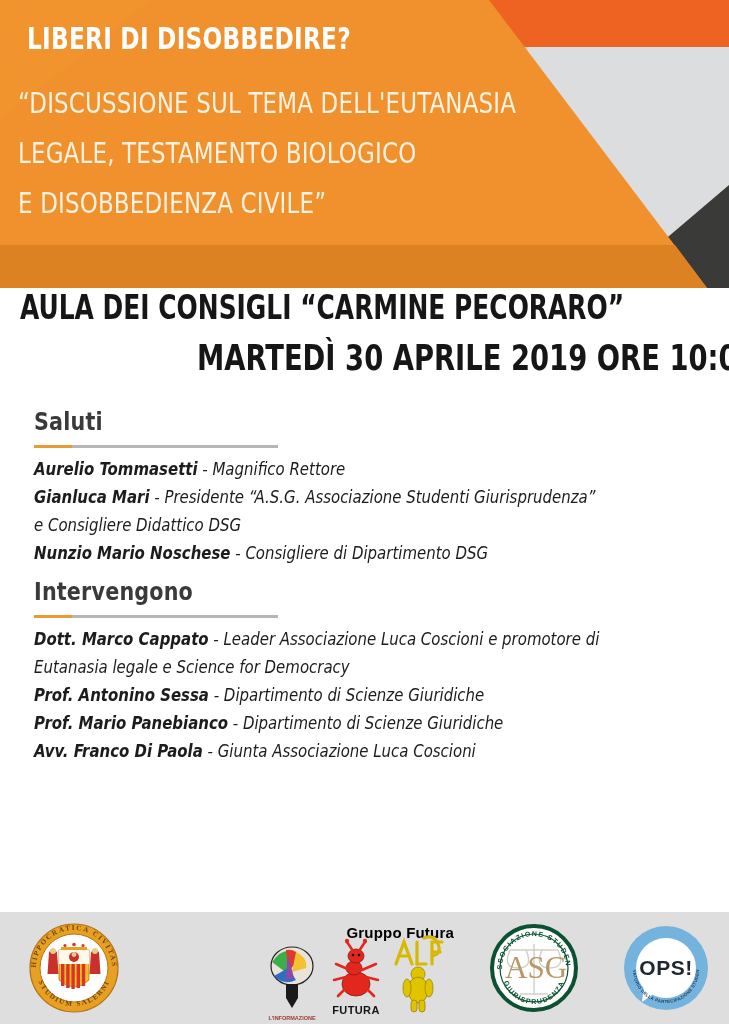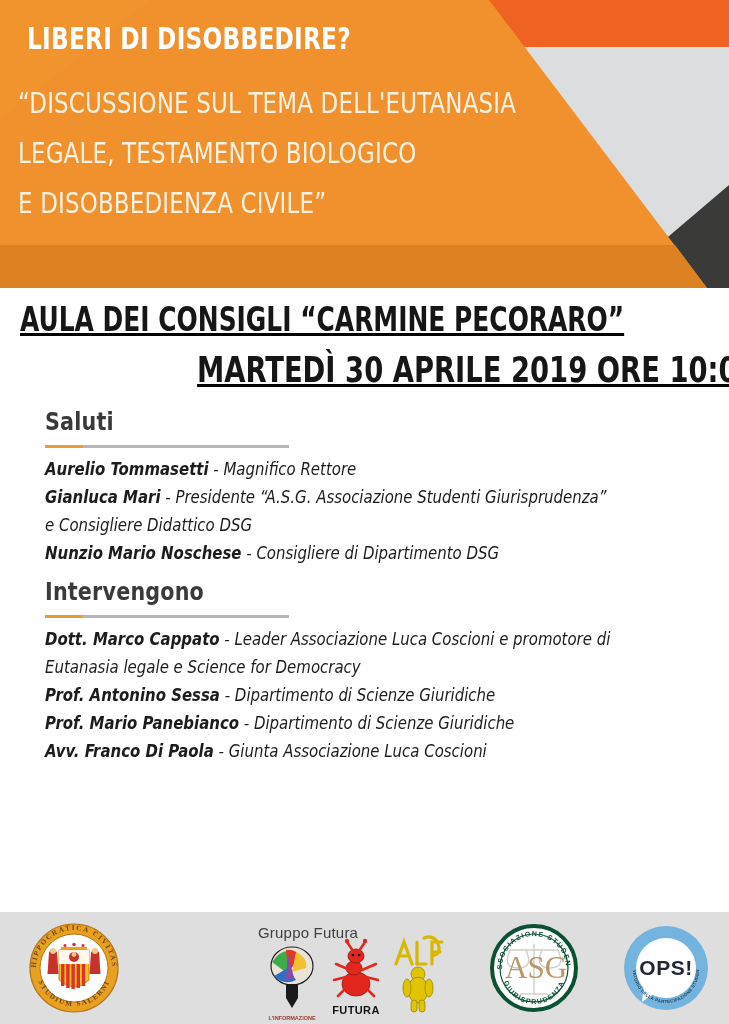--- a/index.html
+++ b/index.html
@@ -62,23 +62,22 @@
     letter-spacing: 0.2px;
     transform: scaleX(0.88);
     transform-origin: left top;
   }
   .poster-subtitle .sub-line { display: block; white-space: nowrap; }
 
   
   .event-block {
     position: absolute;
     left: 0;
-    top: 300px;
-    width: 729px;
-    text-decoration: underline;
+    top: 288px;
+    width: 729px;
   }
   .venue-line,
   .datetime-line {
     font-family: "Liberation Sans Narrow", "DejaVu Sans Condensed", "Liberation Sans", sans-serif;
     font-weight: bold;
     color: #161616;
     white-space: nowrap;
     transform-origin: left center;
   }
   .venue-line {
@@ -91,21 +90,21 @@
     margin-left: 197px;
     margin-top: 9px;
     font-size: 35px;
     line-height: 42px;
     transform: scaleX(0.87);
   }
 
   
   .sections {
     position: absolute;
-    left: 45px;
+    left: 34px;
     top: 406px;
     width: 660px;
   }
   .section { margin-bottom: 9px; }
   .section-title {
     font-family: "Liberation Sans Narrow", "DejaVu Sans Condensed", "Liberation Sans", sans-serif;
     font-weight: bold;
     font-size: 25px;
     color: #3A3A3A;
     line-height: 32px;
@@ -167,25 +166,25 @@
   }
 
   
   #logo-unisa { left: 22px; width: 104px; }
   
   #logo-futura { left: 258px; width: 196px; }
   #logo-futura .gf-title {
     position: absolute;
     top: 12px; left: 0;
     width: 196px;
-    text-align: left;
+    text-align: right;
     font-family: "Liberation Sans", sans-serif;
-    font-weight: normal;
+    font-weight: bold;
     font-size: 15px;
-    color: #404040;
+    color: #000000;
     letter-spacing: 0.2px;
   }
   
   #logo-asg { left: 482px; width: 104px; }
   
   #logo-ops { left: 618px; width: 96px; }
 </style>
 </head>
 <body>
 

